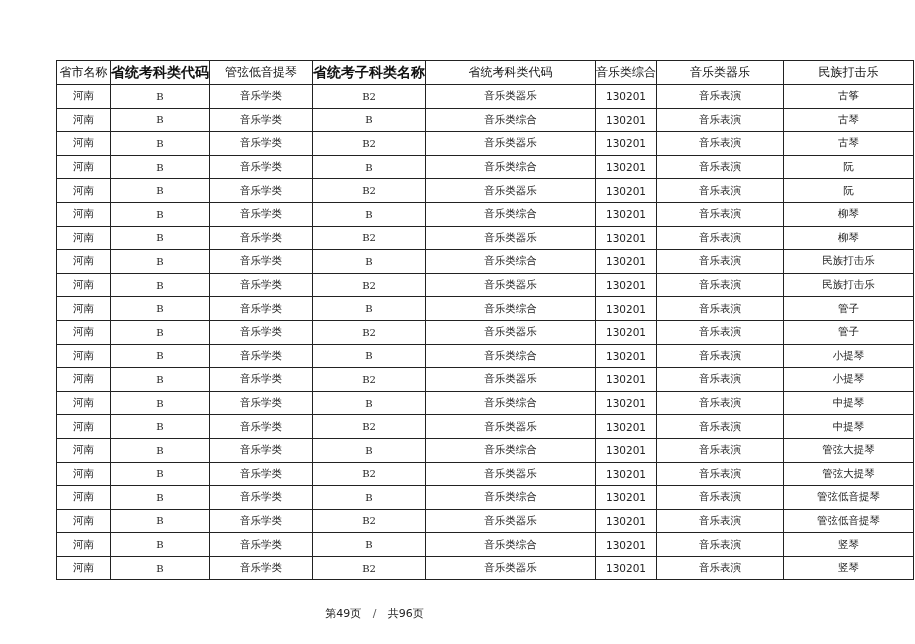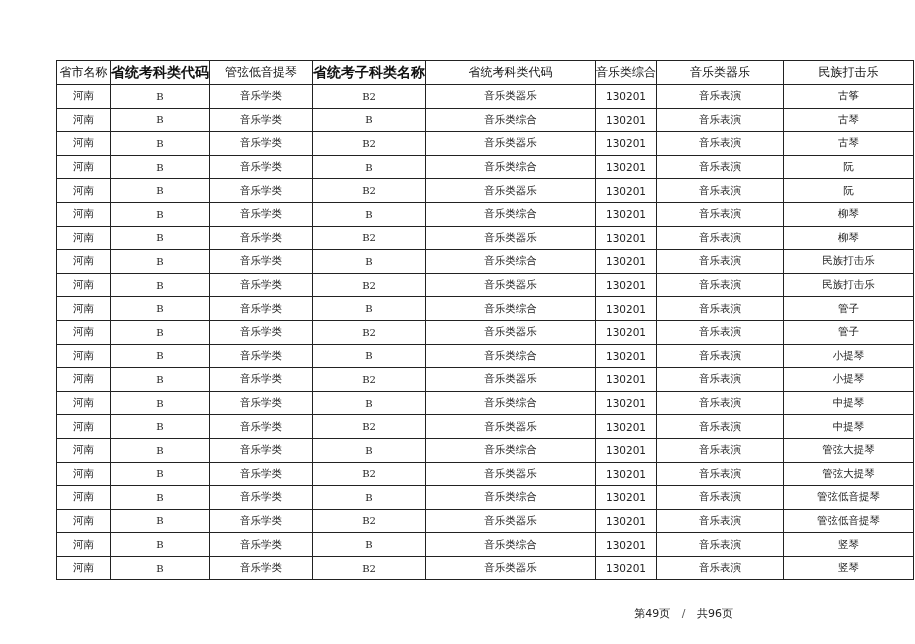--- a/index.html
+++ b/index.html
@@ -8,21 +8,21 @@
   .page { position: absolute; left: 0; top: 0; width: 915px; height: 644px; background: #fff; }
   table.grid { position: absolute; left: 56px; top: 60px; border-collapse: collapse; table-layout: fixed; padding-left: 44px; }
   table.grid td, table.grid th {
     border: 1px solid #222; text-align: center; vertical-align: middle;
     padding: 0; overflow: hidden; white-space: nowrap;
   }
   table.grid th { height: 23px; font-weight: normal; font-size: 12px; color: #111; }
   table.grid th.small { font-size: 14px; font-weight: bold; }
   table.grid td { height: 22.6px; font-size: 10.5px; color: #222; }
   table.grid td.mono { font-family: "DejaVu Serif", "Liberation Serif", serif; font-size: 10px; }
-  .footer { position: absolute; top: 606px; left: 0; width: 733px; text-align: right;
+  .footer { position: absolute; top: 606px; left: 8px; width: 733px; text-align: center;
             font-size: 11px; color: #222; }
   .footer span { display: inline-block; }
   .footer .sep { margin: 0 8px; color: #555; }
 </style>
 </head>
 <body>
 
 <div class="page">
   <table class="grid">
     <colgroup>

